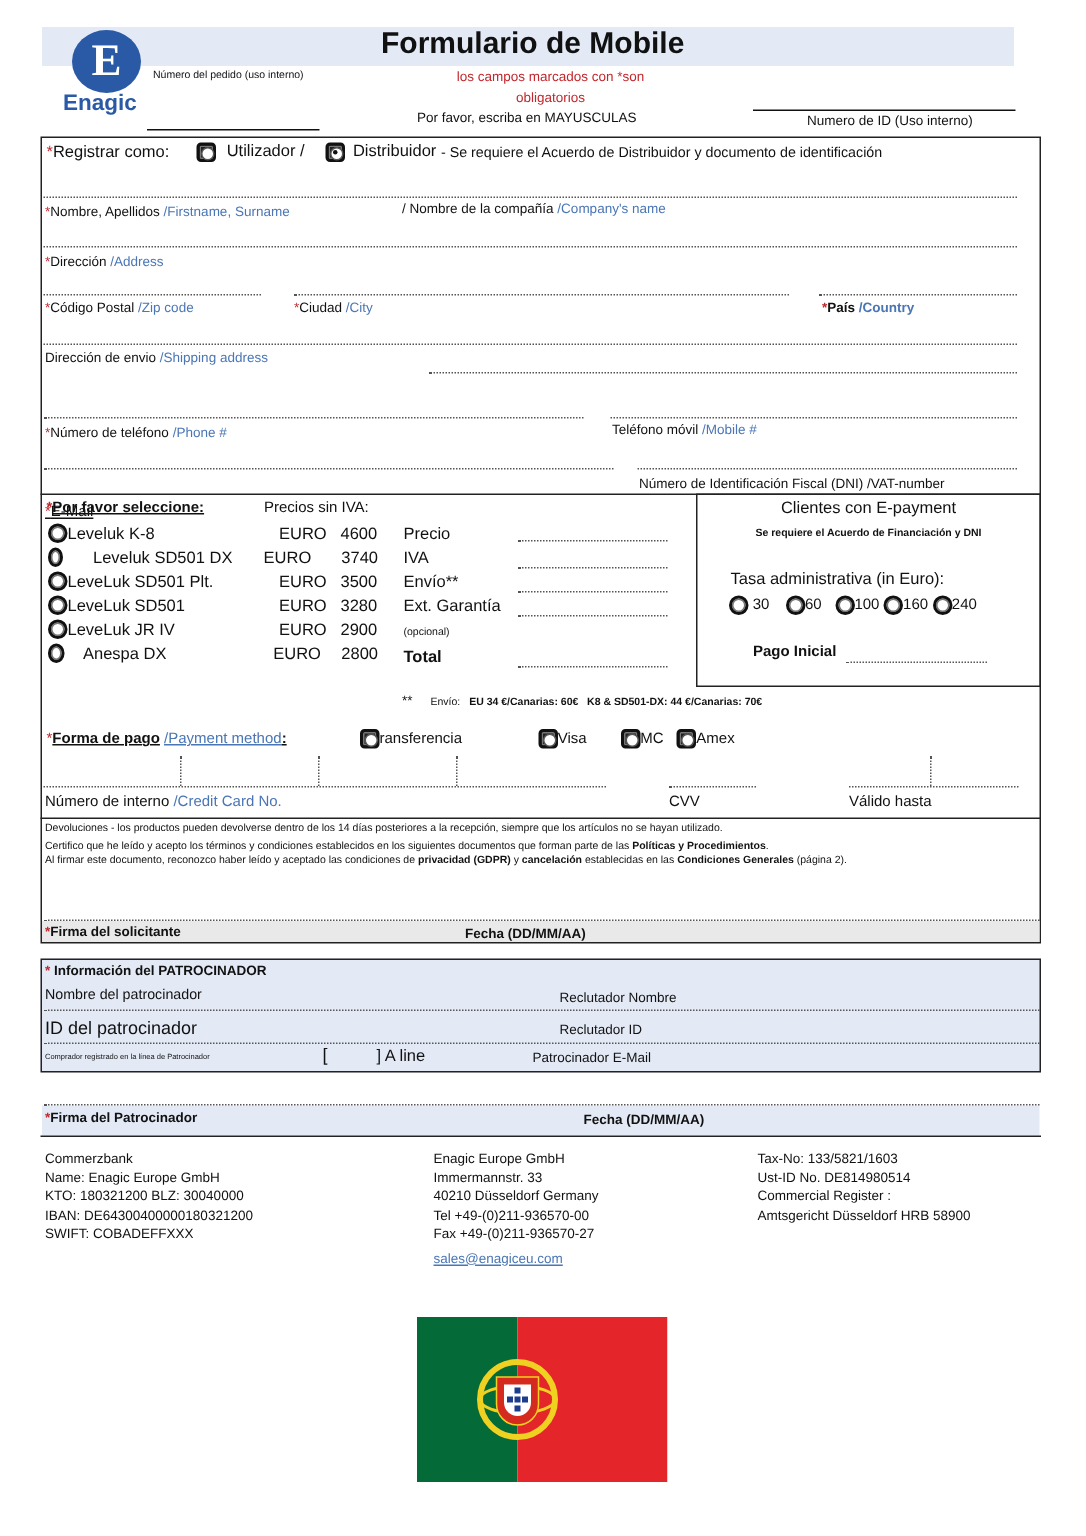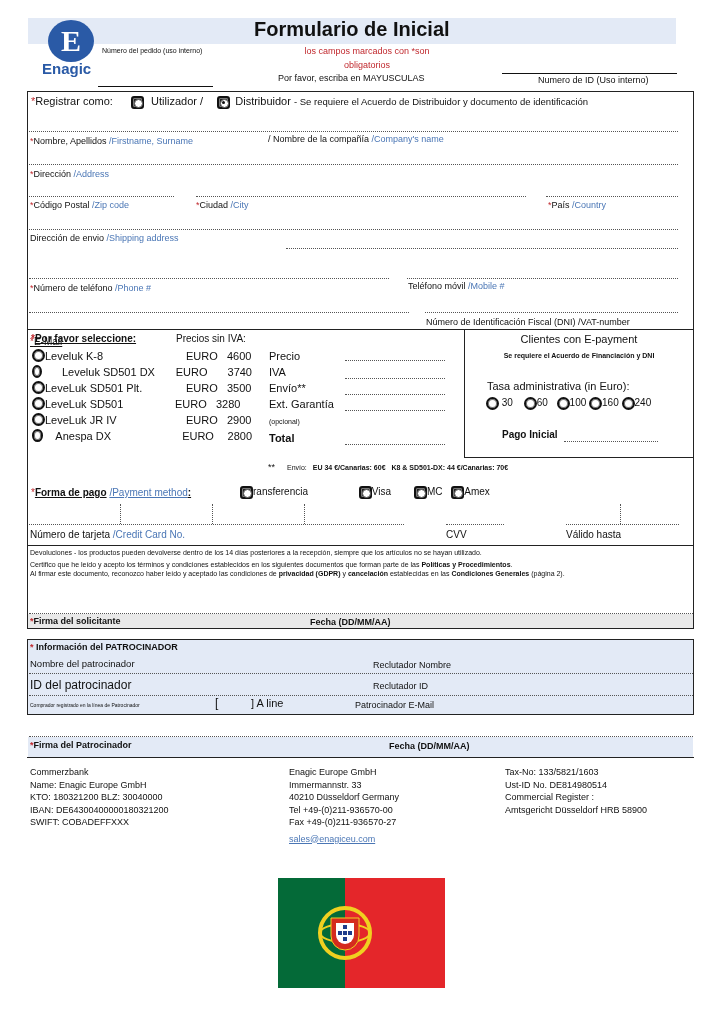--- a/index.html
+++ b/index.html
@@ -28,21 +28,21 @@
   }
   .label { font-size: 10px; }
   .box { position: absolute; border: 1.5px solid #222; }
   .blue-bg { background: #e3eaf6; }
   .grey-bg { background: #e9e9e9; }
 </style>
 </head>
 <body>
 
 <div class="abs" style="left:28px;top:18px;width:648px;height:26px;background:#e3eaf6;"></div>
-<div class="abs" style="left:254px;top:18px;font-size:20px;font-weight:bold;">Formulario de Inicial</div>
+<div class="abs" style="left:254px;top:18px;font-size:20px;font-weight:bold;">Formulario de Mobile</div>
 
 <div class="abs" style="left:42px;top:20px;width:60px;height:56px;">
   <div style="position:absolute;left:6px;top:0;width:46px;height:42px;border-radius:50%;background:#2a5aa6;color:#fff;text-align:center;font-family:'Liberation Serif',serif;font-size:30px;font-weight:bold;line-height:42px;">
     <span>E</span>
   </div>
   <div style="position:absolute;left:0;top:40px;font-size:15px;font-weight:bold;color:#2a5aa6;">Enagic</div>
 </div>
 
 <div class="abs" style="left:102px;top:47px;font-size:7px;">Número del pedido (uso interno)</div>
 <div class="abs" style="left:98px;top:86px;width:115px;border-bottom:1.5px solid #111;"></div>
@@ -89,21 +89,21 @@
 <div class="dots" style="left:196px;top:196px;width:330px;"></div>
 <div class="dots" style="left:546px;top:196px;width:132px;"></div>
 <div class="abs label" style="left:30px;top:200px;font-size:9px;">
   <span class="req">*</span><span>Código Postal</span>
   <span class="en">/Zip code</span>
 </div>
 <div class="abs label" style="left:196px;top:200px;font-size:9px;">
   <span class="req">*</span><span>Ciudad</span>
   <span class="en">/City</span>
 </div>
-<div class="abs label" style="left:548px;top:200px;font-size:9px;">
+<div class="abs label" style="left:548px;top:200px;font-size:9px;font-weight:bold;">
   <span class="req">*</span><span>País</span>
   <span class="en">/Country</span>
 </div>
 
 <div class="dots" style="left:29px;top:229px;width:649px;"></div>
 <div class="abs label" style="left:30px;top:233px;font-size:9px;">
   <span>Dirección de envio</span>
   <span class="en">/Shipping address</span>
 </div>
 <div class="dots" style="left:286px;top:248px;width:392px;"></div>
@@ -147,21 +147,21 @@
       <span>3740</span>
     </div>
   <div style="display:flex;">
       <span class="radio" style="margin-top:1px;"></span>
       <span style="width:141px;">LeveLuk SD501 Plt.</span>
       <span style="width:41px;">EURO</span>
       <span>3500</span>
     </div>
   <div style="display:flex;">
       <span class="radio" style="margin-top:1px;"></span>
-      <span style="width:130px;">LeveLuk SD501</span>
+      <span style="width:141px;">LeveLuk SD501</span>
       <span style="width:41px;">EURO</span>
       <span>3280</span>
     </div>
   <div style="display:flex;">
       <span class="radio" style="margin-top:1px;"></span>
       <span style="width:141px;">LeveLuk JR IV</span>
       <span style="width:41px;">EURO</span>
       <span>2900</span>
     </div>
   <div style="display:flex;gap:12px;">
@@ -213,21 +213,21 @@
 </div>
 
 <div class="vdots" style="left:120px;top:504px;height:20px;"></div>
 <div class="vdots" style="left:212px;top:504px;height:20px;"></div>
 <div class="vdots" style="left:304px;top:504px;height:20px;"></div>
 <div class="vdots" style="left:620px;top:504px;height:20px;"></div>
 <div class="dots" style="left:29px;top:524px;width:375px;"></div>
 <div class="dots" style="left:446px;top:524px;width:58px;"></div>
 <div class="dots" style="left:566px;top:524px;width:113px;"></div>
 <div class="abs label" style="left:30px;top:529px;font-size:10px;">
-  <span>Número de tarjeta</span>
+  <span>Número de interno</span>
   <span class="en">/Credit Card No.</span>
 </div>
 <div class="abs" style="left:446px;top:529px;font-size:10px;">CVV</div>
 <div class="abs" style="left:566px;top:529px;font-size:10px;">Válido hasta</div>
 
 <div class="abs" style="left:27px;top:545px;width:667px;border-top:1.5px solid #222;"></div>
 <div class="abs" style="left:30px;top:548px;width:660px;font-size:7px;line-height:9px;">
   <div style="margin-bottom:3px;">Devoluciones - los productos pueden devolverse dentro de los 14 días posteriores a la recepción, siempre que los artículos no se hayan utilizado.</div>
   <div><span>Certifico que he leído y acepto los términos y condiciones establecidos en los siguientes documentos que forman parte de las </span><b>Políticas y Procedimientos</b><span>.</span></div>
   <div><span>Al firmar este documento, reconozco haber leído y aceptado las condiciones de </span><b>privacidad (GDPR)</b><span> y </span><b>cancelación</b><span> establecidas en las </span><b>Condiciones Generales</b><span> (página 2).</span></div>

